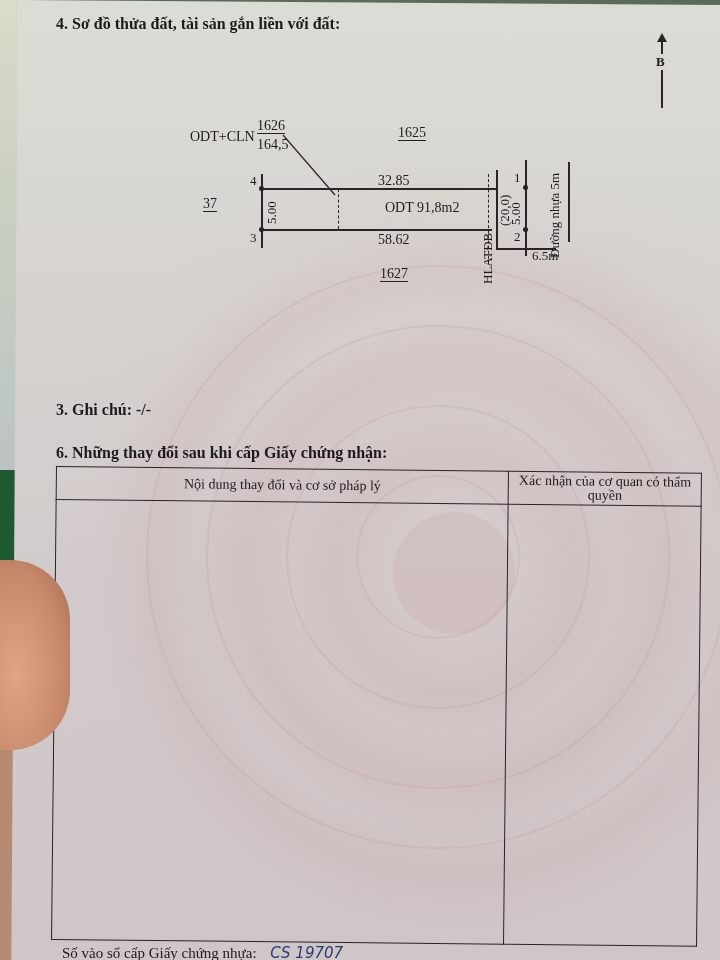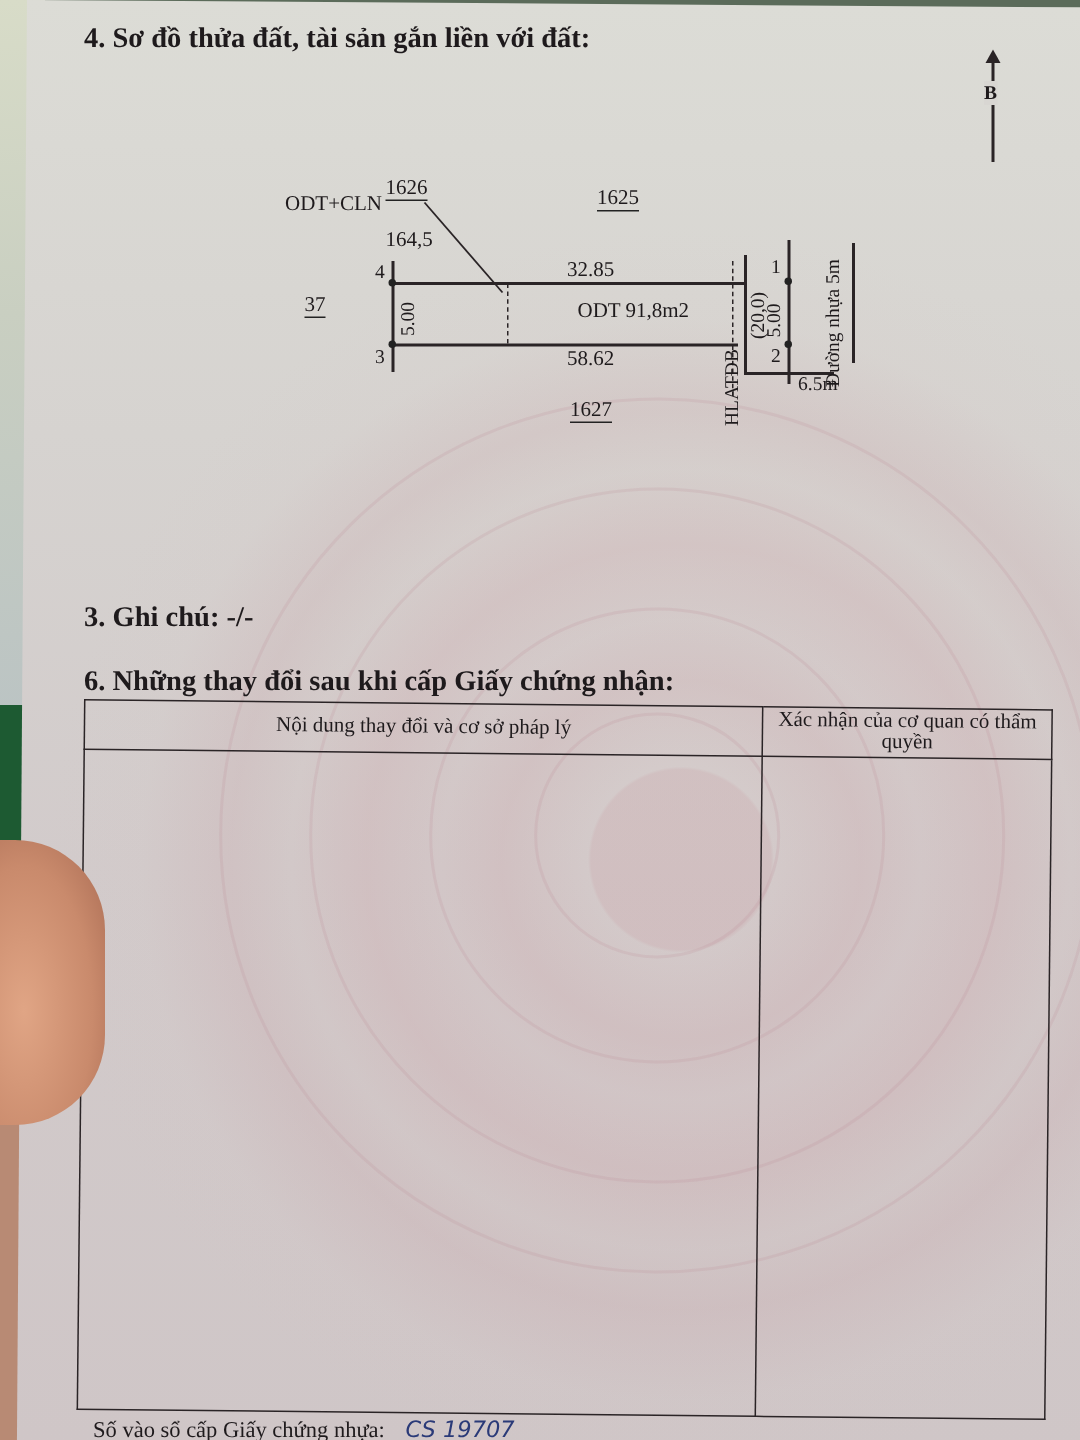--- a/index.html
+++ b/index.html
@@ -18,21 +18,21 @@
     background:
       radial-gradient(circle at 440px 570px, rgba(205,160,165,0.28) 0px, rgba(205,160,165,0.28) 60px, rgba(220,190,190,0.12) 62px, rgba(205,160,165,0.25) 120px, rgba(210,170,175,0.14) 160px, rgba(205,160,165,0.26) 210px, rgba(210,180,180,0.12) 260px, rgba(200,160,165,0.22) 300px, rgba(215,195,195,0.08) 360px, transparent 420px),
       linear-gradient(180deg, #dcdcd6 0%, #d6d3d0 30%, #d2cbcb 60%, #cfc6c7 100%);
     transform: rotate(0.4deg); transform-origin: 0 0;
   }
   .ring { position: absolute; border-radius: 50%; border: 2px solid rgba(190,140,150,0.18); }
   .thumb { position: absolute; left: -20px; top: 560px; width: 90px; height: 190px;
     background: radial-gradient(ellipse at 40% 60%, #e0a585 0%, #c98a6c 60%, #a86a52 100%);
     border-radius: 0 60px 60px 0; }
 
-  .h { position: absolute; font-weight: bold; font-size: 19px; white-space: nowrap; }
+  .h { position: absolute; font-weight: bold; font-size: 16px; white-space: nowrap; }
   .t { position: absolute; font-size: 14px; white-space: nowrap; }
   .under { border-bottom: 1px solid #222; line-height: 15px; }
   .line { position: absolute; background: #2a2426; }
   .dash { position: absolute; border-left: 1.5px dashed #2a2426; width: 0; }
   .vtext { position: absolute; font-size: 13px; white-space: nowrap; transform: rotate(-90deg); transform-origin: left top; }
   .dot { position: absolute; width: 5px; height: 5px; border-radius: 50%; background: #222; }
 
   table.changes {
     position: absolute; left: 56px; top: 466px; width: 646px; height: 474px;
     border-collapse: collapse; transform: rotate(0.6deg); transform-origin: 0 0;
@@ -59,21 +59,21 @@
 </div>
 
 <div class="h" style="left:56px;top:15px;">4. Sơ đồ thửa đất, tài sản gắn liền với đất:</div>
 
 <div class="line" style="left:661px;top:40px;width:1.5px;height:68px;"></div>
 <div style="position:absolute;left:657px;top:33px;width:0;height:0;border-left:5px solid transparent;border-right:5px solid transparent;border-bottom:9px solid #2a2426;"></div>
 <div class="t" style="left:656px;top:54px;font-weight:bold;font-size:13px;background:#d8d6d2;">B</div>
 
 <div class="t" style="left:190px;top:129px;">ODT+CLN</div>
 <div class="t under" style="left:257px;top:118px;">1626</div>
-<div class="t" style="left:257px;top:137px;margin-top:16px;">164,5</div>
+<div class="t" style="left:257px;top:137px;">164,5</div>
 <div class="t under" style="left:377px;top:125px;margin-left:21px;">1625</div>
 <div class="t under" style="left:203px;top:196px;">37</div>
 <div class="t under" style="left:380px;top:266px;">1627</div>
 
 <svg style="position:absolute;left:280px;top:133px;" width="60" height="65">
   <line x1="3" y1="2" x2="55" y2="62" stroke="#2a2426" stroke-width="1.2"></line>
 </svg>
 
 <div class="line" style="left:261px;top:174px;width:1.5px;height:74px;"></div>
 <div class="line" style="left:262px;top:188px;width:234px;height:1.5px;"></div>

